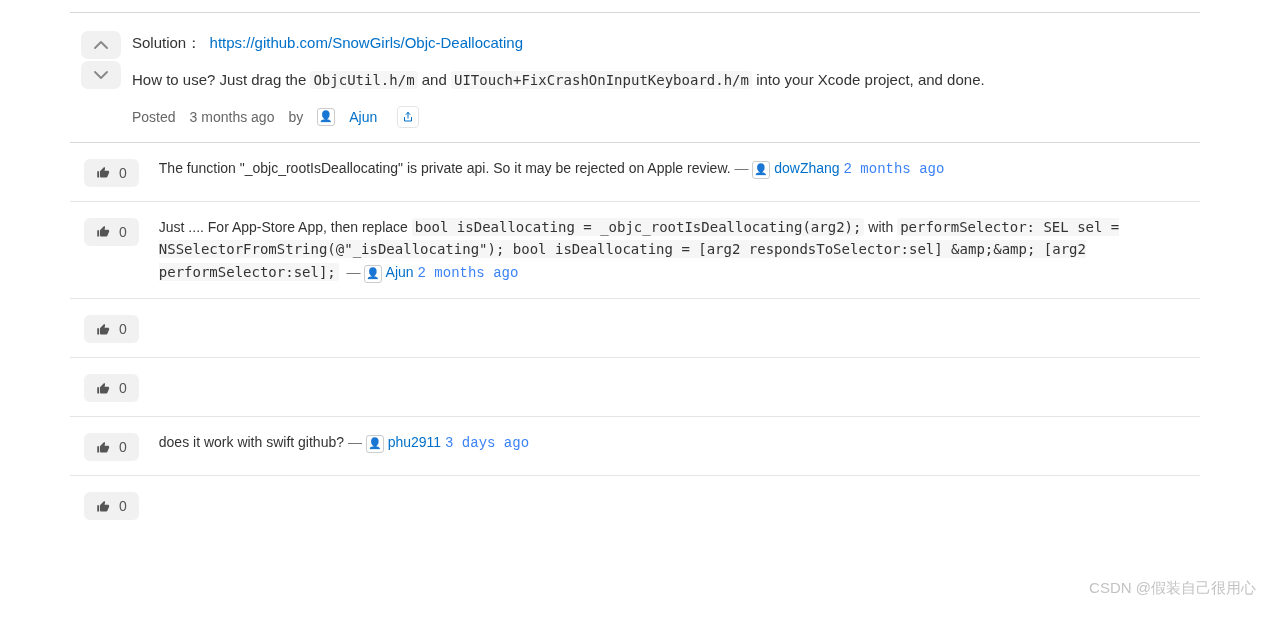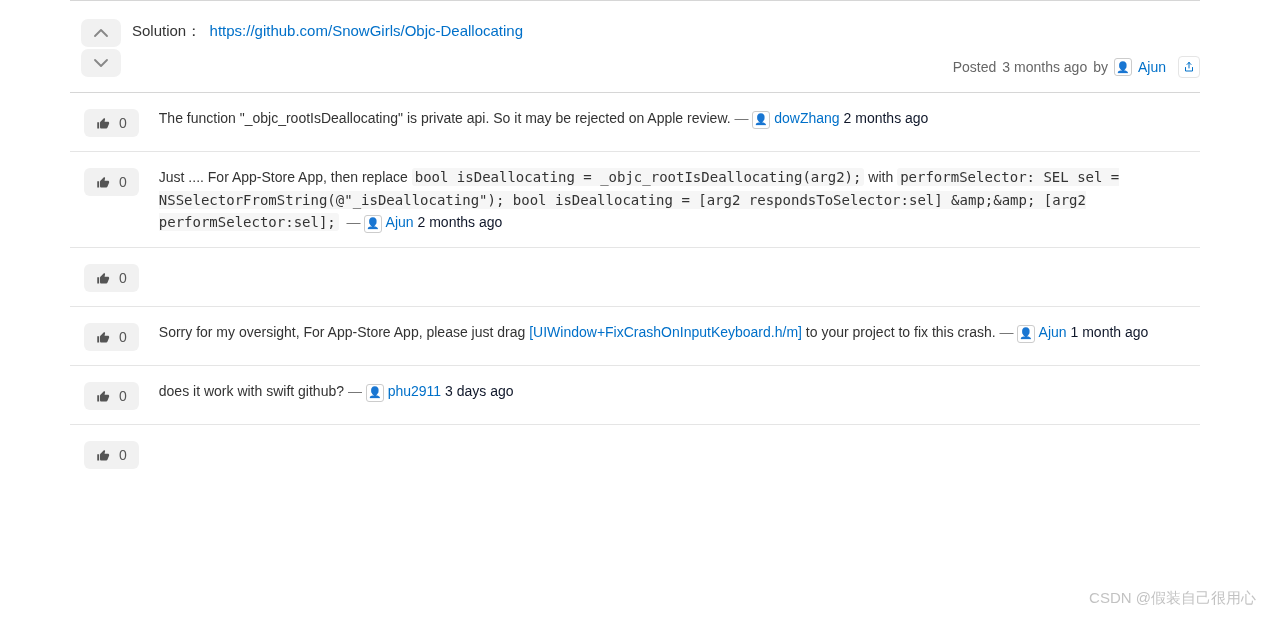--- a/index.html
+++ b/index.html
@@ -5,21 +5,21 @@
   * { box-sizing: border-box; }
   body {
     margin: 0;
     font-family: -apple-system, BlinkMacSystemFont, "Segoe UI", Helvetica, Arial, sans-serif;
     font-size: 15px;
     color: #333;
     background: #fff;
   }
   .container {
     max-width: 1150px;
-    margin: 0 auto;
+    margin: 12px auto;
     padding: 0 10px;
     position: relative;
   }
   .post {
     display: flex;
     border-top: 1px solid #d6d6d6;
     padding: 18px 0 14px 0;
   }
   .vote-col {
     width: 62px;
@@ -46,23 +46,23 @@
   a.link { color: #0070c9; text-decoration: none; }
   code.inline {
     font-family: ui-monospace, SFMono-Regular, Menlo, Consolas, monospace;
     font-size: 14px;
     background: #f6f6f6;
     padding: 1px 3px;
     border-radius: 3px;
   }
   .post-meta {
     display: flex;
-    justify-content: flex-end;
-    align-items: center;
-    gap: 6px;
+    justify-content: flex-start;
+    align-items: center;
+    gap: 14px;
     font-size: 14px;
     color: #666;
     margin-top: 6px;
   }
   .avatar {
     width: 18px; height: 18px;
     border: 1px solid #ccc;
     border-radius: 3px;
     display: inline-flex;
     align-items: center;
@@ -113,25 +113,25 @@
   }
   .thumb-badge svg { width: 15px; height: 15px; }
   .comment-body {
     flex: 1;
     font-size: 14px;
     line-height: 1.6;
     color: #333;
     padding-right: 6px;
   }
   .comment-body .sep { color: #777; }
-  .comment-body .time { color: #0f172a; }
+  .comment-body .time { color: #3b82f6; font-family: Liberation Mono, monospace; }
   .watermark {
     position: fixed;
     right: 14px;
-    bottom: 14px;
+    bottom: 24px;
     color: rgba(120,120,120,0.45);
     font-size: 15px;
     pointer-events: none;
   }
 </style>
 </head>
 <body>
 
 <div class="container">
 
@@ -146,20 +146,23 @@
         <svg viewBox="0 0 24 16">
             <path d="M4 4 L12 12 L20 4" fill="none" stroke="currentColor" stroke-width="2.5" stroke-linecap="round" stroke-linejoin="round"></path>
           </svg>
       </div>
     </div>
     <div class="post-body">
       <p>
         <span>Solution：</span>
         &nbsp;<a href="#" class="link">https://github.com/SnowGirls/Objc-Deallocating</a>
       </p>
+      <p>
+        <span>How to use? Just drag the </span><code class="inline">ObjcUtil.h/m</code><span> and </span><code class="inline">UITouch+FixCrashOnInputKeyboard.h/m</code><span> into your Xcode project, and done.</span>
+      </p>
       <div class="post-meta">
         <span>Posted</span>
         <span class="time">3 months ago</span>
         <span>by</span>
         <span class="avatar">👤</span>
         <a href="#" class="link">Ajun</a>
         <span class="share-btn">
           <svg width="12" height="12" viewBox="0 0 24 24">
               <path d="M12 3 L12 14 M12 3 L8 7 M12 3 L16 7 M5 13 v7 h14 v-7" fill="none" stroke="currentColor" stroke-width="2" stroke-linecap="round" stroke-linejoin="round"></path>
             </svg>
@@ -219,27 +222,20 @@
 
     <div class="comment">
       <div class="comment-vote">
         <span class="thumb-badge">
           <svg viewBox="0 0 24 24">
               <path d="M2 20h3V10H2v10zm19-9c0-1.1-.9-2-2-2h-5.3l.8-3.8v-.3c0-.4-.2-.8-.4-1.1L13 3l-6 6c-.4.4-.6.9-.6 1.4V18c0 1.1.9 2 2 2h8c.8 0 1.5-.5 1.8-1.2l2.7-6.3c.1-.2.1-.5.1-.7v-.8z" fill="currentColor"></path>
             </svg>
           <span>0</span>
         </span>
       </div>
-      <div class="comment-body">
-        <span>Sorry for my oversight, For App-Store App, please just drag </span><a href="#" class="link">[UIWindow+FixCrashOnInputKeyboard.h/m]</a><span> to your project to fix this crash.</span>
-        <span class="sep"> — </span>
-        <span class="avatar">👤</span>
-        <a href="#" class="link">Ajun</a>
-        <span class="time">1 month ago</span>
-      </div>
     </div>
 
     <div class="comment">
       <div class="comment-vote">
         <span class="thumb-badge">
           <svg viewBox="0 0 24 24">
               <path d="M2 20h3V10H2v10zm19-9c0-1.1-.9-2-2-2h-5.3l.8-3.8v-.3c0-.4-.2-.8-.4-1.1L13 3l-6 6c-.4.4-.6.9-.6 1.4V18c0 1.1.9 2 2 2h8c.8 0 1.5-.5 1.8-1.2l2.7-6.3c.1-.2.1-.5.1-.7v-.8z" fill="currentColor"></path>
             </svg>
           <span>0</span>
         </span>

